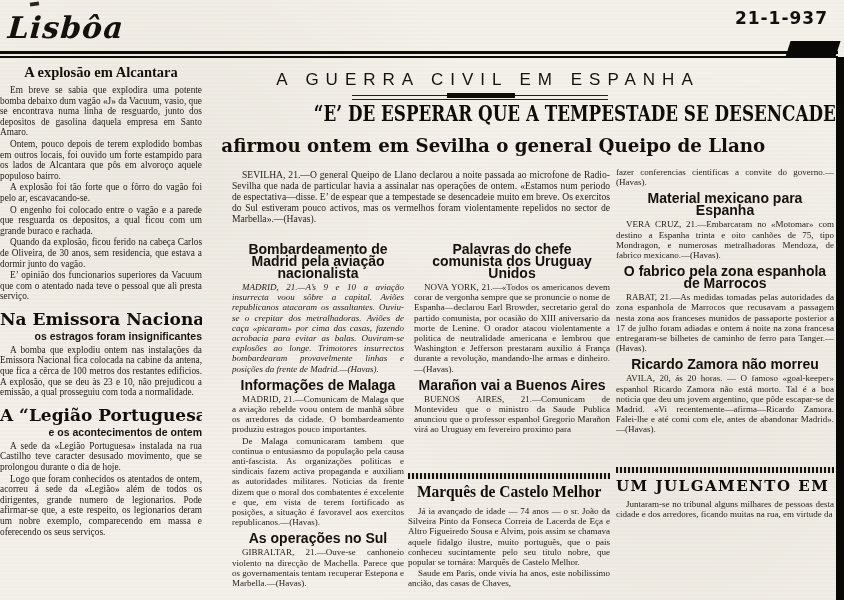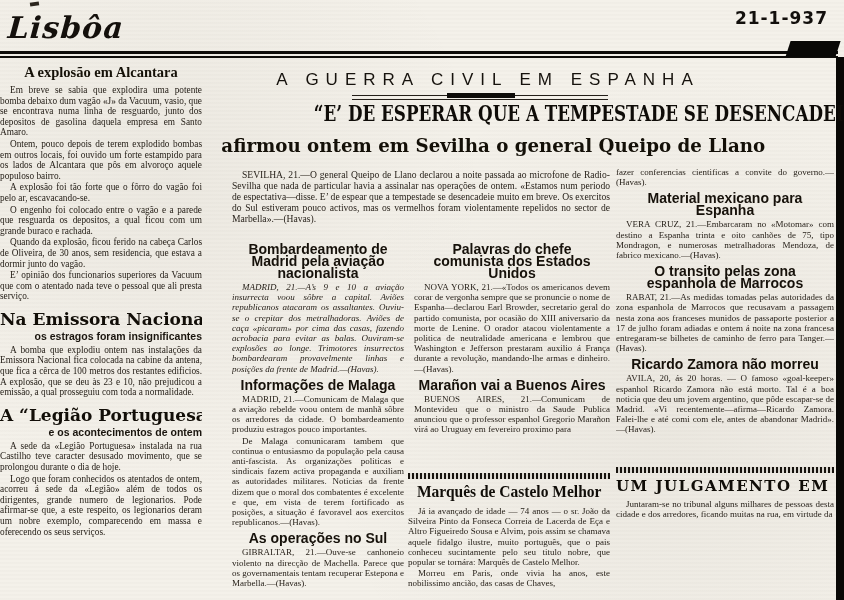--- a/index.html
+++ b/index.html
@@ -141,43 +141,43 @@
     <div class="h-col">Bombardeamento de Madrid pela aviação nacionalista</div>
     <p class="bp ital">MADRID, 21.—A’s 9 e 10 a aviação insurrecta voou sôbre a capital. Aviões republicanos atacaram os assaltantes. Ouviu-se o crepitar dos metralhadoras. Aviões de caça «picaram» por cima das casas, fazendo acrobacia para evitar as balas. Ouviram-se explosões ao longe. Trimotores insurrectos bombardearam provavelmente linhas e posições da frente de Madrid.—(Havas).</p>
     <div class="h-col">Informações de Malaga</div>
     <p class="bp">MADRID, 21.—Comunicam de Malaga que a aviação rebelde voou ontem de manhã sôbre os arredores da cidade. O bombardeamento produziu estragos pouco importantes.</p>
     <p class="bp">De Malaga comunicaram tambem que continua o entusiasmo da população pela causa anti-fascista. As organizações politicas e sindicais fazem activa propaganda e auxiliam as autoridades militares. Noticias da frente dizem que o moral dos combatentes é excelente e que, em vista de terem fortificado as posições, a situação é favoravel aos exercitos republicanos.—(Havas).</p>
     <div class="h-col">As operações no Sul</div>
     <p class="bp">GIBRALTAR, 21.—Ouve-se canhoneio violento na direcção de Machella. Parece que os governamentais tentam recuperar Estepona e Marbella.—(Havas).</p>
   </div>
 
   <div class="abs clip" style="left:414px;top:238px;width:196px;height:234px;">
-    <div class="h-col">Palavras do chefe comunista dos Estados Unidos</div>
+    <div class="h-col">Palavras do chefe comunista dos Uruguay Unidos</div>
     <p class="bp">NOVA YORK, 21.—«Todos os americanos devem corar de vergonha sempre que se pronuncie o nome de Espanha—declarou Earl Browder, secretario geral do partido comunista, por ocasião do XIII aniversario da morte de Lenine. O orador atacou violentamente a politica de neutralidade americana e lembrou que Washington e Jefferson prestaram auxilio á França durante a revolução, mandando-lhe armas e dinheiro.—(Havas).</p>
     <div class="h-col">Marañon vai a Buenos Aires</div>
     <p class="bp">BUENOS AIRES, 21.—Comunicam de Montevideu que o ministro da Saude Publica anunciou que o professor espanhol Gregorio Marañon virá ao Uruguay em fevereiro proximo para</p>
   </div>
 
   <div class="abs clip" style="left:616px;top:167px;width:218px;height:300px;">
     <p class="bp noindent">fazer conferencias cientificas a convite do governo.—(Havas).</p>
     <div class="h-col">Material mexicano para Espanha</div>
     <p class="bp">VERA CRUZ, 21.—Embarcaram no «Motomar» com destino a Espanha trinta e oito canhões de 75, tipo Mondragon, e numerosas metralhadoras Mendoza, de fabrico mexicano.—(Havas).</p>
-    <div class="h-col">O transito pelas zona espanhola de Marrocos</div>
+    <div class="h-col">O fabrico pela zona espanhola de Marrocos</div>
     <p class="bp">RABAT, 21.—As medidas tomadas pelas autoridades da zona espanhola de Marrocos que recusavam a passagem nesta zona aos franceses munidos de passaporte posterior a 17 de julho foram adiadas e ontem á noite na zona francesa entregaram-se bilhetes de caminho de ferro para Tanger.—(Havas).</p>
     <div class="h-col">Ricardo Zamora não morreu</div>
     <p class="bp">AVILA, 20, ás 20 horas. — O famoso «goal-keeper» espanhol Ricardo Zamora não está morto. Tal é a boa noticia que deu um jovem argentino, que pôde escapar-se de Madrid. «Vi recentemente—afirma—Ricardo Zamora. Falei-lhe e até comi com ele, antes de abandonar Madrid».—(Havas).</p>
   </div>
 
   <div class="abs clip" style="left:408px;top:473px;width:202px;height:125px;">
     <div class="hatch"></div>
     <div class="h-castelo">
       <span>Marquês de Castelo Melhor</span>
     </div>
     <p class="bp">Já ia avançado de idade — 74 anos — o sr. João da Silveira Pinto da Fonseca Correia de Lacerda de Eça e Altro Figueiredo Sousa e Alvim, pois assim se chamava aquele fidalgo ilustre, muito português, que o pais conheceu sucintamente pelo seu titulo nobre, que popular se tornára: Marquês de Castelo Melhor.</p>
-    <p class="bp">Morreu em Paris, onde vivia ha anos, este nobilissimo ancião, das casas de Chaves,</p>
+    <p class="bp">Saude em Paris, onde vivia ha anos, este nobilissimo ancião, das casas de Chaves,</p>
   </div>
 
   <div class="abs clip" style="left:616px;top:467px;width:218px;height:133px;">
     <div class="hatch"></div>
     <div class="h-faro">UM JULGAMENTO EM FARO</div>
     <p class="bp">Juntaram-se no tribunal alguns milhares de pessoas desta cidade e dos arredores, ficando muitas na rua, em virtude da</p>
   </div>
 
 </div>
 

